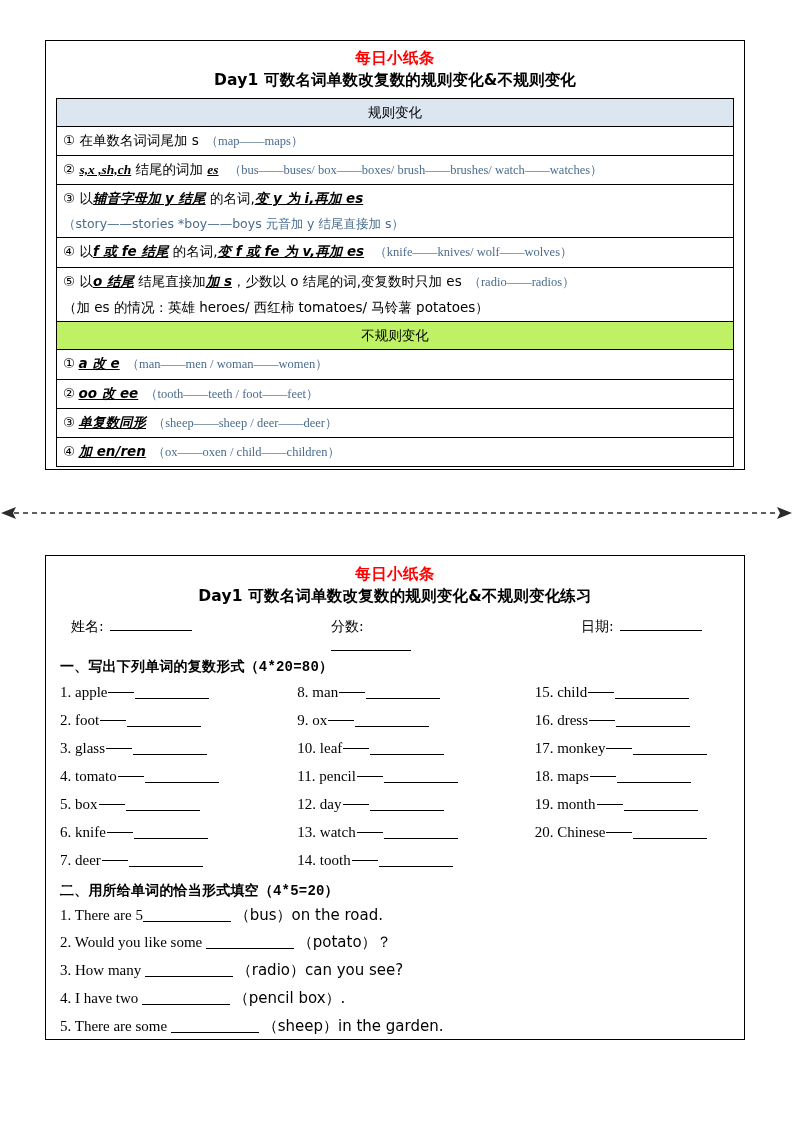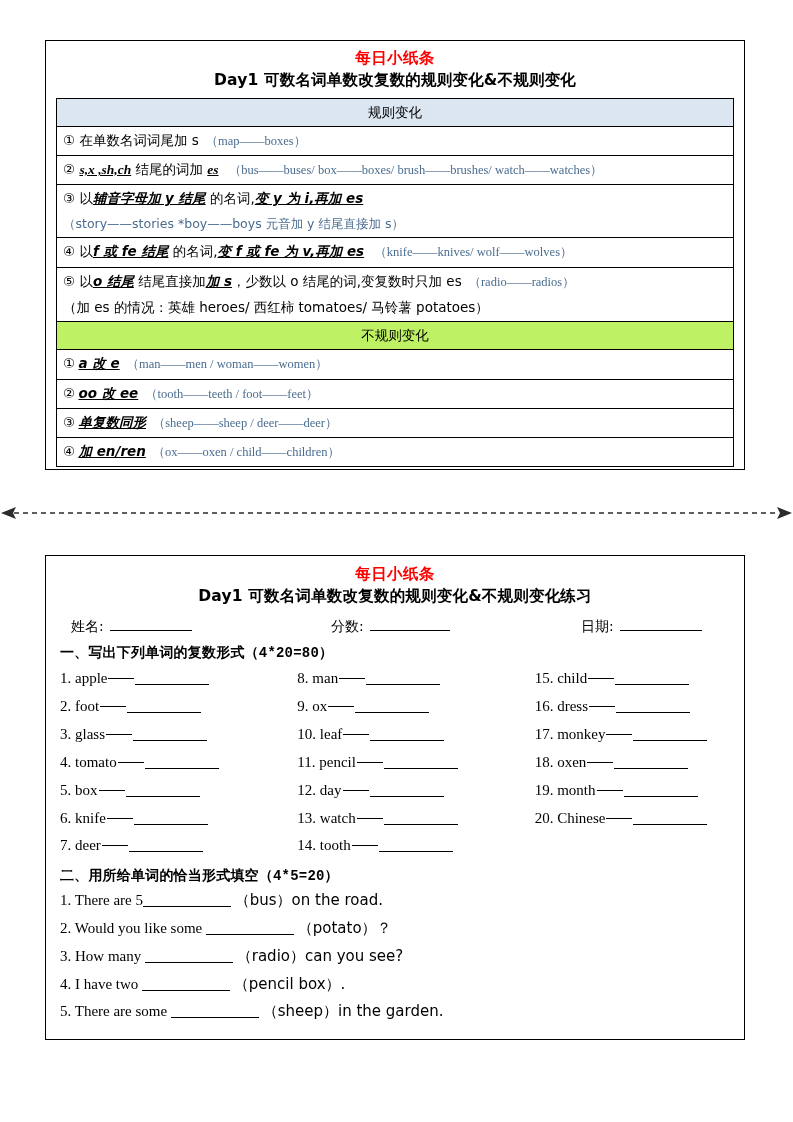--- a/index.html
+++ b/index.html
@@ -112,21 +112,21 @@
   }
   .meta-item { display: flex; align-items: baseline; }
   .meta-item .lbl { white-space: nowrap; margin-left: 11px; }
   .blank-ul {
     display: inline-block;
     border-bottom: 1.2px solid #000;
     height: 0.95em;
     margin-left: 6px;
   }
   .m1 { width: 260px; }
-  .m2 { width: 250px; }
+  .m2 { width: 250px; flex-direction: column; }
   .m3 { width: auto; }
   .bw1 { width: 82px; }
   .bw2 { width: 80px; }
   .bw3 { width: 82px; }
 
   .sec-head {
     font-weight: bold;
     font-size: 14px;
     margin-top: 7px;
     margin-bottom: 2px;
@@ -187,21 +187,21 @@
 
     <table id="rules-table">
       <tbody>
         <tr>
           <td class="band-blue cn">规则变化</td>
         </tr>
 
         <tr>
           <td>
             <span class="cn">①</span><span class="cn"> 在单数名词词尾加 s</span>
-            &nbsp;<span class="ex">（map——boxes）</span>
+            &nbsp;<span class="ex">（map——maps）</span>
           </td>
         </tr>
 
         <tr>
           <td>
             <span class="cn">②</span><span class="cn"> </span><span class="key">s,x ,sh,ch</span><span class="cn"> 结尾的词加 </span><span class="key">es</span>
             &nbsp;&nbsp;<span class="ex">（bus——buses/ box——boxes/ brush——brushes/ watch——watches）</span>
           </td>
         </tr>
 
@@ -309,21 +309,21 @@
         <div class="witem"><span>11.</span> <span>pencil</span><span class="dash"></span><span class="wblank"></span></div>
         <div class="witem"><span>12.</span> <span>day</span><span class="dash"></span><span class="wblank"></span></div>
         <div class="witem"><span>13.</span> <span>watch</span><span class="dash"></span><span class="wblank"></span></div>
         <div class="witem"><span>14.</span> <span>tooth</span><span class="dash"></span><span class="wblank"></span></div>
       </div>
 
       <div class="wcol c3">
         <div class="witem"><span>15.</span> <span>child</span><span class="dash"></span><span class="wblank"></span></div>
         <div class="witem"><span>16.</span> <span>dress</span><span class="dash"></span><span class="wblank"></span></div>
         <div class="witem"><span>17.</span> <span>monkey</span><span class="dash"></span><span class="wblank"></span></div>
-        <div class="witem"><span>18.</span> <span>oxen</span><span class="dash"></span><span class="wblank"></span></div>
+        <div class="witem"><span>18.</span> <span>maps</span><span class="dash"></span><span class="wblank"></span></div>
         <div class="witem"><span>19.</span> <span>month</span><span class="dash"></span><span class="wblank"></span></div>
         <div class="witem"><span>20.</span> <span>Chinese</span><span class="dash"></span><span class="wblank"></span></div>
       </div>
     </div>
 
     <div class="sec-head cn">二、用所给单词的恰当形式填空（4*5=20）</div>
 
     <div id="fillsec">
       <div class="fill-item"><span>1.</span> <span>There are 5</span><span class="fblank"></span> <span class="cn">（bus）on the road.</span></div>
       <div class="fill-item"><span>2.</span> <span>Would you like some </span><span class="fblank"></span> <span class="cn">（potato）？</span></div>

